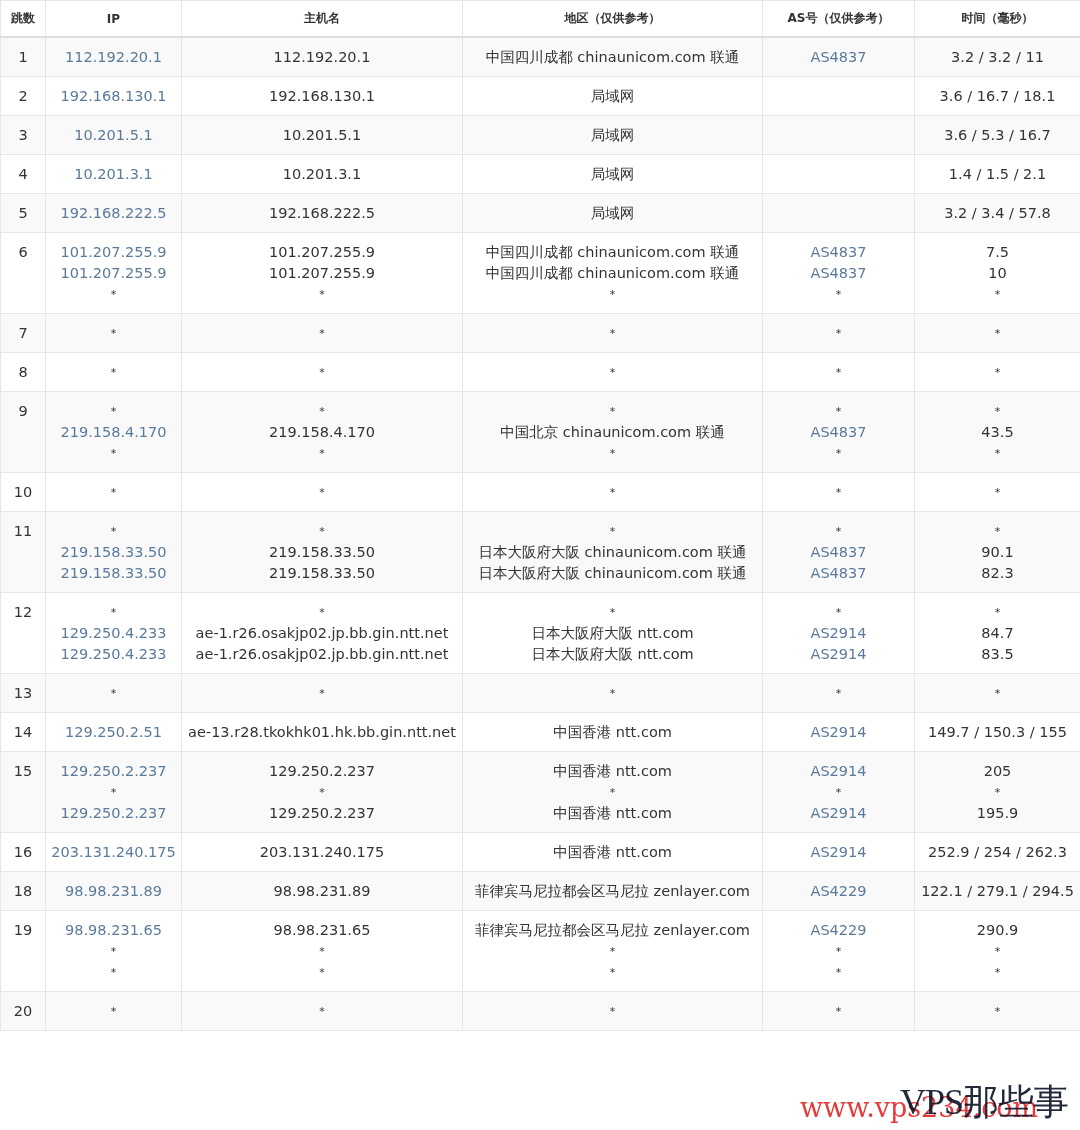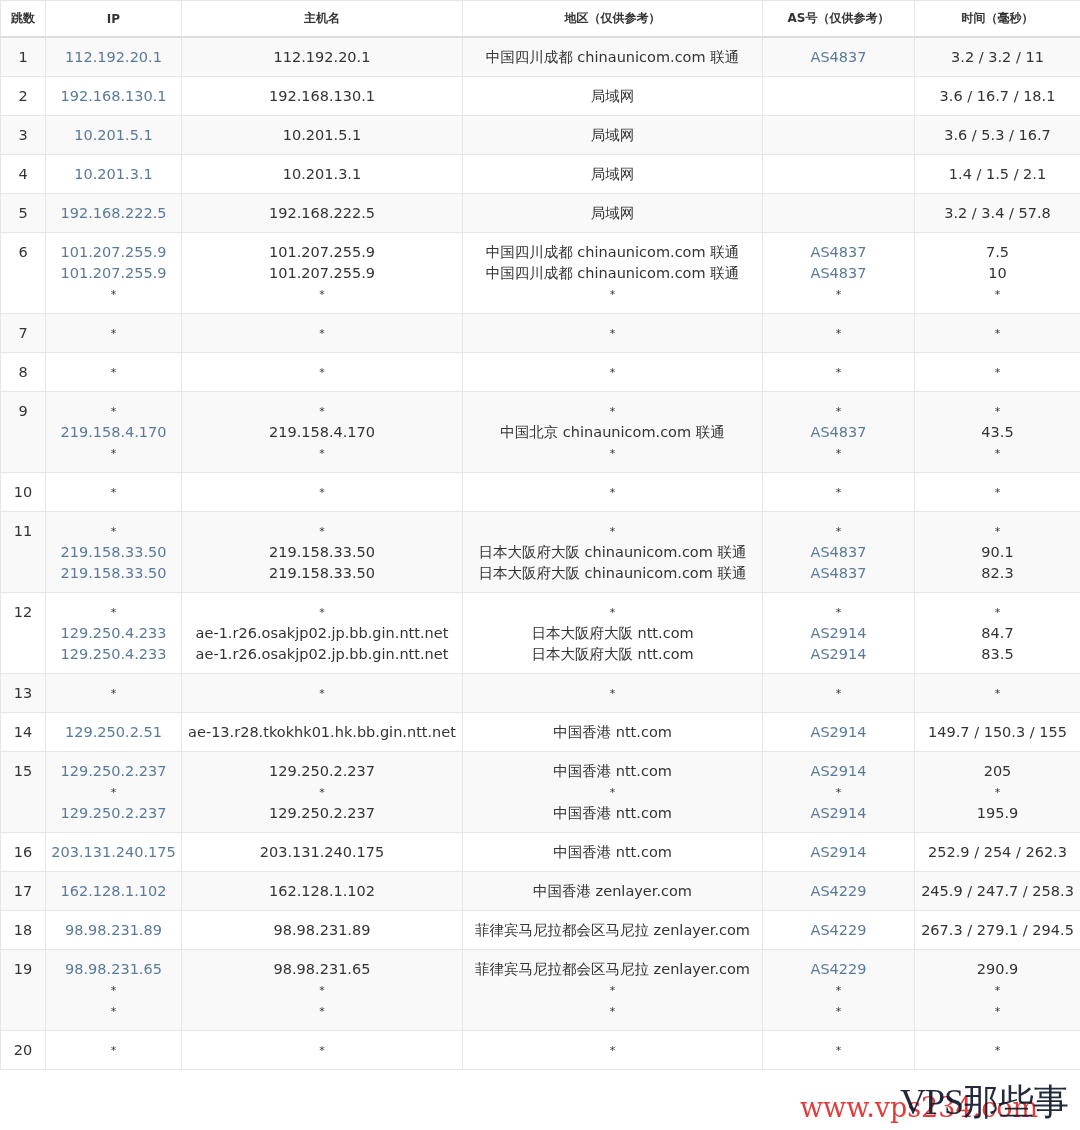--- a/index.html
+++ b/index.html
@@ -379,53 +379,35 @@
           <span class="line">中国香港 ntt.com</span>
         </td>
         <td>
           <span class="line asn">AS2914</span>
         </td>
         <td>
           <span class="line">252.9 / 254 / 262.3</span>
         </td>
       </tr>
       <tr>
-        <td class="hop">17</td>
-        <td>
-          <span class="line ip">162.128.1.102</span>
-        </td>
-        <td>
-          <span class="line">162.128.1.102</span>
-        </td>
-        <td>
-          <span class="line">中国香港 zenlayer.com</span>
+        <td class="hop">18</td>
+        <td>
+          <span class="line ip">98.98.231.89</span>
+        </td>
+        <td>
+          <span class="line">98.98.231.89</span>
+        </td>
+        <td>
+          <span class="line">菲律宾马尼拉都会区马尼拉 zenlayer.com</span>
         </td>
         <td>
           <span class="line asn">AS4229</span>
         </td>
         <td>
-          <span class="line">245.9 / 247.7 / 258.3</span>
-        </td>
-      </tr>
-      <tr>
-        <td class="hop">18</td>
-        <td>
-          <span class="line ip">98.98.231.89</span>
-        </td>
-        <td>
-          <span class="line">98.98.231.89</span>
-        </td>
-        <td>
-          <span class="line">菲律宾马尼拉都会区马尼拉 zenlayer.com</span>
-        </td>
-        <td>
-          <span class="line asn">AS4229</span>
-        </td>
-        <td>
-          <span class="line">267.3 / 279.1 / 294.5</span>
+          <span class="line">122.1 / 279.1 / 294.5</span>
         </td>
       </tr>
       <tr>
         <td class="hop">19</td>
         <td>
           <span class="line ip">98.98.231.65</span>
           <span class="line star">*</span>
           <span class="line star">*</span>
         </td>
         <td>

